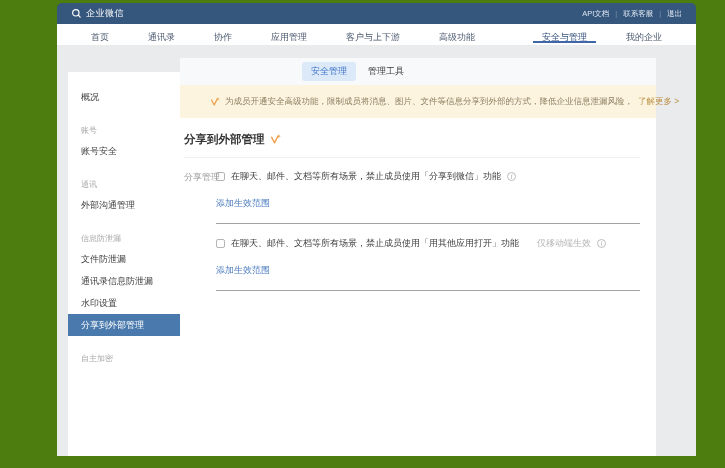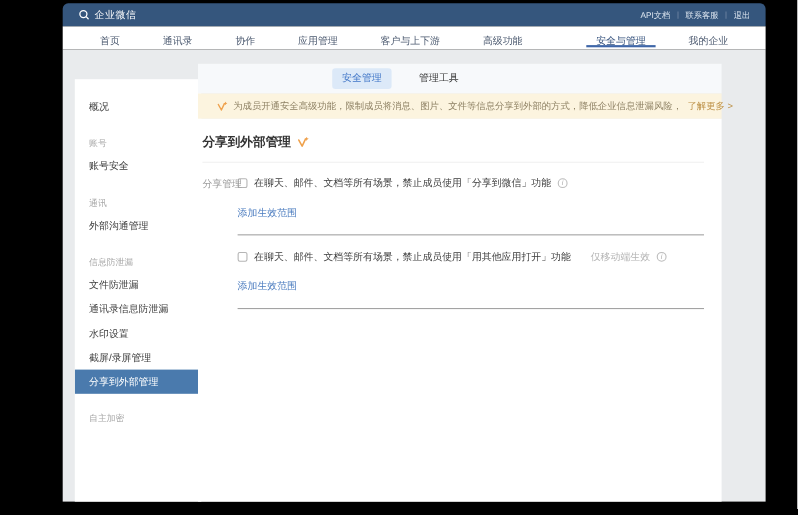--- a/index.html
+++ b/index.html
@@ -1,18 +1,18 @@
 <!DOCTYPE html>
 <html><head>
 <meta charset="utf-8">
 <style>
   * { margin:0; padding:0; box-sizing:border-box; }
   html,body { background:#fff; }
   body { font-family:"Liberation Sans", sans-serif; }
-  .canvas { position:relative; width:725px; height:468px; background:#000000; overflow:hidden; }
+  .canvas { position:relative; width:725px; height:468px; background:#4d7c0f; overflow:hidden; }
   .window { position:absolute; left:57px; top:3px; width:639px; height:453px; }
 
   
   .topbar { height:21px; background:#35567d; border-radius:5px 5px 0 0; display:flex; align-items:center; padding:0 14px; color:#fff; }
   .logo { display:flex; align-items:center; gap:4px; font-size:9px; letter-spacing:0.5px; }
   .topbar-links { margin-left:auto; display:flex; align-items:center; gap:6px; font-size:7.5px; color:#dde6f0; }
   .sep { color:#7f93ad; font-size:7px; }
 
   
   .navbar { height:21px; background:#fff; display:flex; align-items:center; justify-content:space-between; padding:0 30px; font-size:9px; color:#4c5a70; }
@@ -26,24 +26,24 @@
   
   .sidebar { position:absolute; left:11px; top:27px; width:115px; height:384px; background:#fff; overflow:hidden; }
   .side-item { height:22px; line-height:22px; padding-left:13px; font-size:9px; color:#3d3d3d; white-space:nowrap; }
   .side-item.first { margin-top:14px; }
   .side-item.active { background:#4a7aad; color:#fff; }
   .side-group { margin-top:10px; }
   .side-group-label { padding:7px 0 4px 13px; font-size:8px; color:#a8a8a8; white-space:nowrap; }
 
   
   .main { position:absolute; left:123px; top:13px; width:476px; height:398px; display:flex; flex-direction:column; }
-  .tabstrip { height:27px; background:#f7f9fb; display:flex; align-items:center; padding-left:122px; gap:16px; font-size:9px; }
+  .tabstrip { height:27px; background:#f7f9fb; display:flex; align-items:center; padding-left:122px; gap:3px; font-size:9px; }
   .tab { padding:3px 9px; border-radius:3px; color:#3a3a3a; white-space:nowrap; }
   .tab.active { background:#dce9f8; color:#4076c7; }
-  .banner { height:23px; background:#fcf4df; display:flex; align-items:center; padding-left:17px; gap:5px; font-size:8.5px; color:#8e8164; white-space:nowrap; }
+  .banner { height:33px; background:#fcf4df; display:flex; align-items:center; padding-left:30px; gap:5px; font-size:8.5px; color:#8e8164; white-space:nowrap; }
   .banner-link { color:#bd9148; cursor:pointer; }
   .body { flex:1; background:#fff; padding:14px 16px 0 4px; font-size:9px; color:#444; }
   .title-row { display:flex; align-items:center; gap:5px; }
   .page-title { font-size:11.5px; font-weight:bold; color:#333; }
   .title-divider { height:1px; background:#f1f1f1; margin-top:10px; }
   .settings { position:relative; margin-top:12px; padding-left:32px; }
   .section-label { position:absolute; left:0; top:1px; color:#9c9c9c; font-size:9px; }
   .setting { padding-bottom:13px; border-bottom:1px solid #a3a3a3; margin-bottom:13px; }
   .setting-row { display:flex; align-items:center; gap:6px; white-space:nowrap; }
   .checkbox { width:9px; height:9px; border:1px solid #b5b5b5; border-radius:2px; background:#fff; flex:0 0 auto; cursor:pointer; }
@@ -101,21 +101,20 @@
         <div class="side-group">
           <div class="side-group-label">通讯</div>
           <div class="side-item">外部沟通管理</div>
         </div>
 
         <div class="side-group">
           <div class="side-group-label">信息防泄漏</div>
           <div class="side-item">文件防泄漏</div>
           <div class="side-item">通讯录信息防泄漏</div>
           <div class="side-item">水印设置</div>
-          <div class="side-item">截屏/录屏管理</div>
           <div class="side-item active">分享到外部管理</div>
         </div>
 
 
         <div class="side-group">
           <div class="side-group-label">自主加密</div>
 
         </div>
       </div>
 

